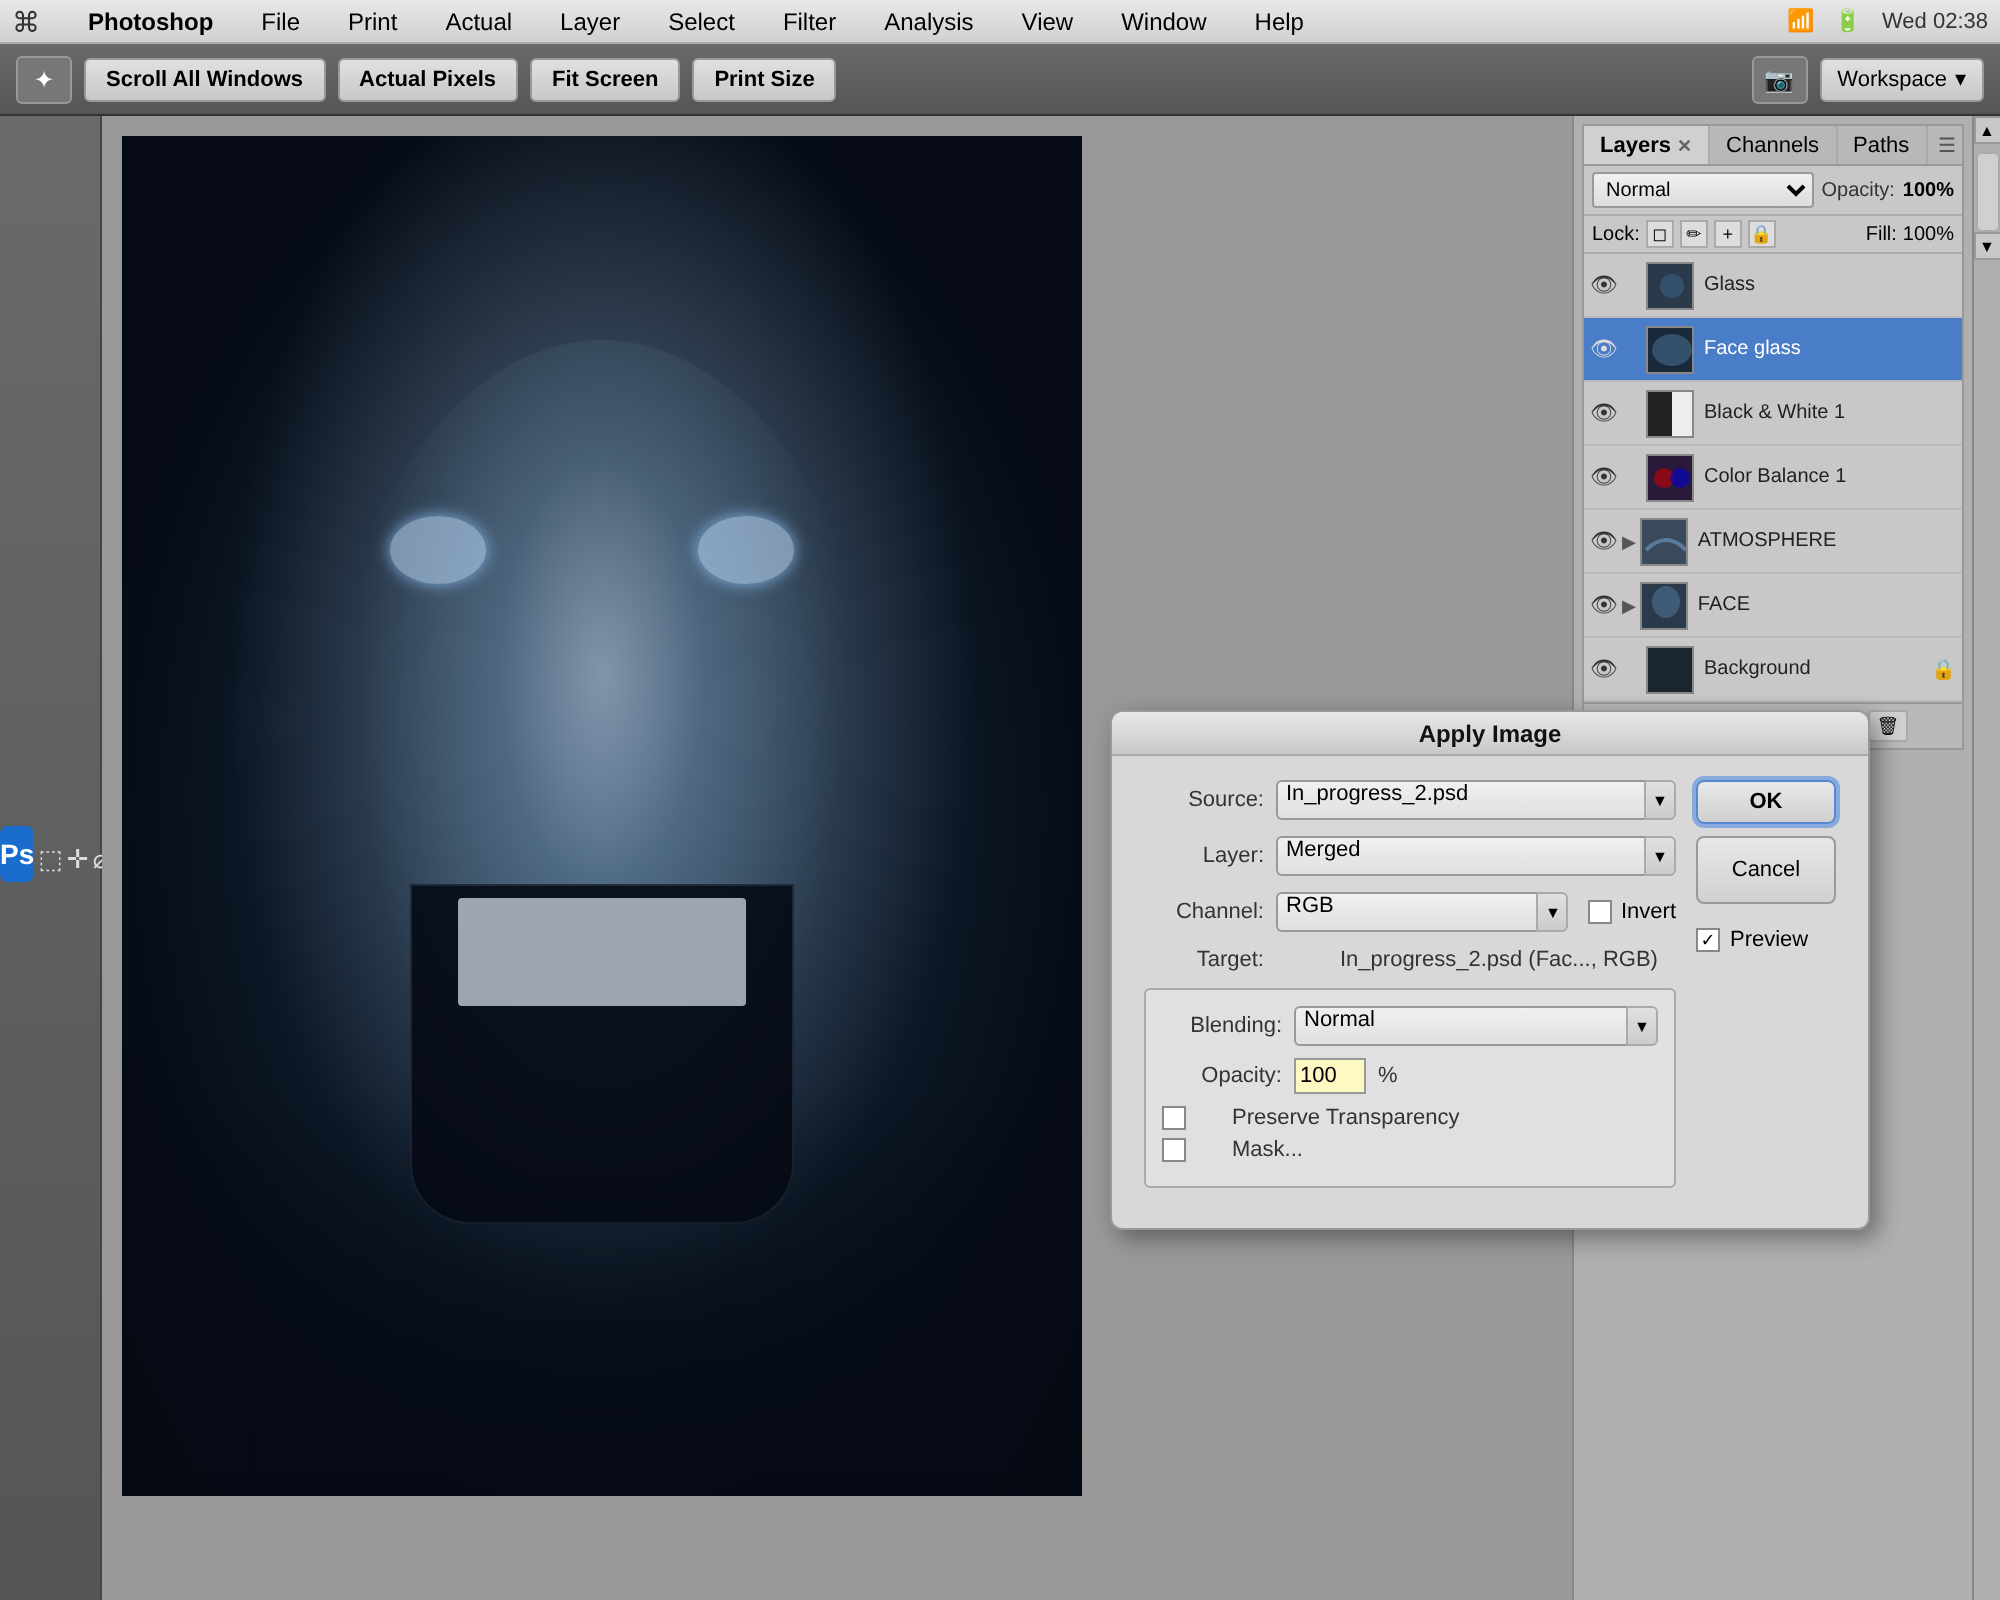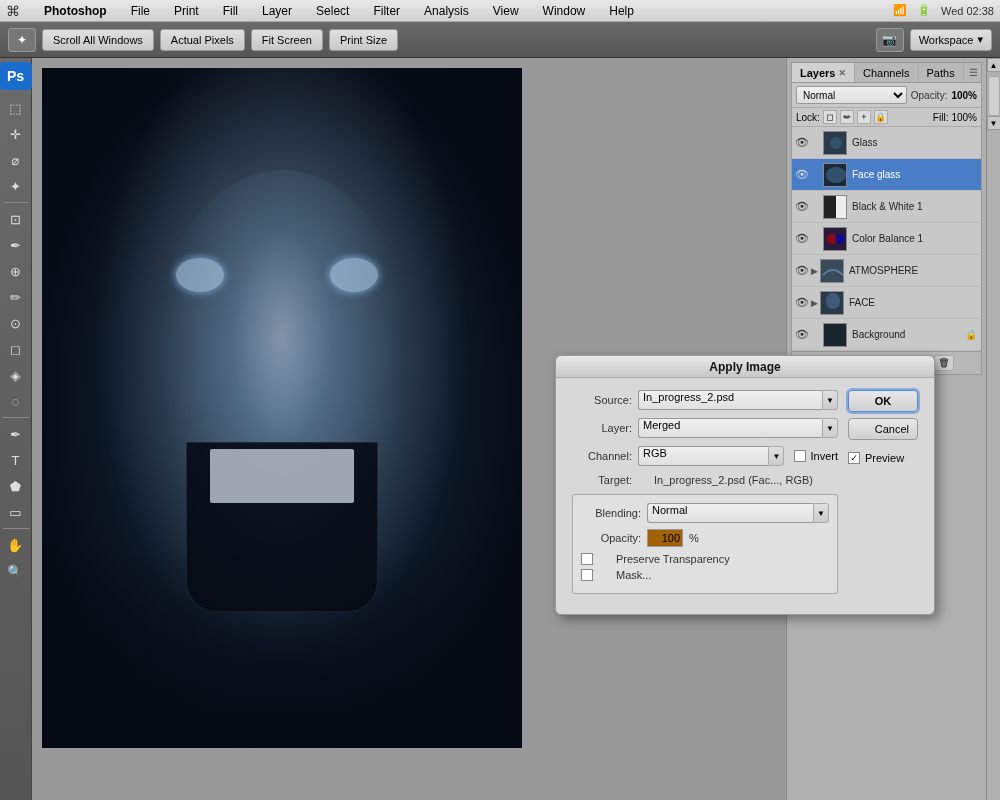--- a/index.html
+++ b/index.html
@@ -73,20 +73,21 @@
       height: 22px;
       padding: 0 10px;
       background: linear-gradient(to bottom, #e0e0e0, #c8c8c8);
       border: 1px solid #999;
       border-radius: 3px;
       font-size: 11px;
       color: #000;
       cursor: pointer;
       display: flex;
       align-items: center;
+      font-weight: bold;
     }
     .toolbar-spacer { flex: 1; }
     .workspace-btn {
       height: 22px;
       padding: 0 8px;
       background: linear-gradient(to bottom, #e0e0e0, #c8c8c8);
       border: 1px solid #999;
       border-radius: 3px;
       font-size: 11px;
       color: #000;
@@ -98,25 +99,25 @@
 
     
     #main {
       display: flex;
       width: 100%;
       height: calc(800px - 22px - 36px);
     }
 
     
     #toolbox {
-      width: 32px;
+      width: 51px;
       background: linear-gradient(to bottom, #6a6a6a, #555);
       border-right: 1px solid #444;
       display: flex;
-      flex-direction: column;
+      flex-direction: row;
       align-items: center;
       padding: 4px 0;
       gap: 2px;
     }
     .ps-logo {
       width: 32px;
       height: 28px;
       background: #1a6dcc;
       border-radius: 4px;
       display: flex;
@@ -403,21 +404,21 @@
       width: 12px;
       height: 12px;
       border: 1px solid #888;
       background: #fff;
       display: flex; align-items: center; justify-content: center;
     }
     .target-row {
       display: flex;
       align-items: center;
       margin-bottom: 8px;
-      gap: 6px;
+      gap: 22px;
       padding-left: 0;
     }
     .target-label { font-size: 11px; color: #333; min-width: 60px; text-align: right; }
     .target-val { font-size: 11px; color: #333; margin-left: 16px; }
     .section-border {
       border: 1px solid #aaa;
       border-radius: 3px;
       padding: 8px;
       margin-bottom: 8px;
       background: #e0e0e0;
@@ -425,23 +426,23 @@
     .opacity-row {
       display: flex;
       align-items: center;
       margin-bottom: 6px;
       gap: 6px;
     }
     .opacity-input {
       width: 36px;
       height: 18px;
       border: 1px solid #999;
-      background: #a16207;
-      font-size: 11px;
-      text-align: right;
+      background: #fef9c3;
+      font-size: 11px;
+      text-align: left;
       padding: 0 2px;
     }
     .pct-label { font-size: 11px; color: #333; }
     .checkbox-row {
       display: flex;
       align-items: center;
       gap: 23px;
       margin-bottom: 4px;
     }
     .checkbox-label { font-size: 11px; color: #333; }
@@ -465,22 +466,22 @@
     }
     .dialog-cancel-btn {
       height: 22px;
       background: linear-gradient(to bottom, #e8e8e8, #d0d0d0);
       border: 1px solid #999;
       border-radius: 4px;
       font-size: 11px;
       cursor: pointer;
       display: flex;
       align-items: center;
-      justify-content: flex-end;
-      padding: 4px 8px;
+      justify-content: center;
+      padding: 16px 8px;
     }
     .preview-row {
       display: flex;
       align-items: center;
       gap: 5px;
     }
     .preview-check {
       width: 12px;
       height: 12px;
       border: 1px solid #888;
@@ -517,21 +518,21 @@
     }
   </style>
 </head>
 <body>
 
 <div id="menu-bar">
   <span class="apple-logo">⌘</span>
   <span class="menu-item bold">Photoshop</span>
   <span class="menu-item">File</span>
   <span class="menu-item">Print</span>
-  <span class="menu-item">Fill</span>
+  <span class="menu-item">Actual</span>
   <span class="menu-item">Layer</span>
   <span class="menu-item">Select</span>
   <span class="menu-item">Filter</span>
   <span class="menu-item">Analysis</span>
   <span class="menu-item">View</span>
   <span class="menu-item">Window</span>
   <span class="menu-item">Help</span>
   <span class="menu-spacer"></span>
   <span class="menu-right">
     <span>📶</span>

